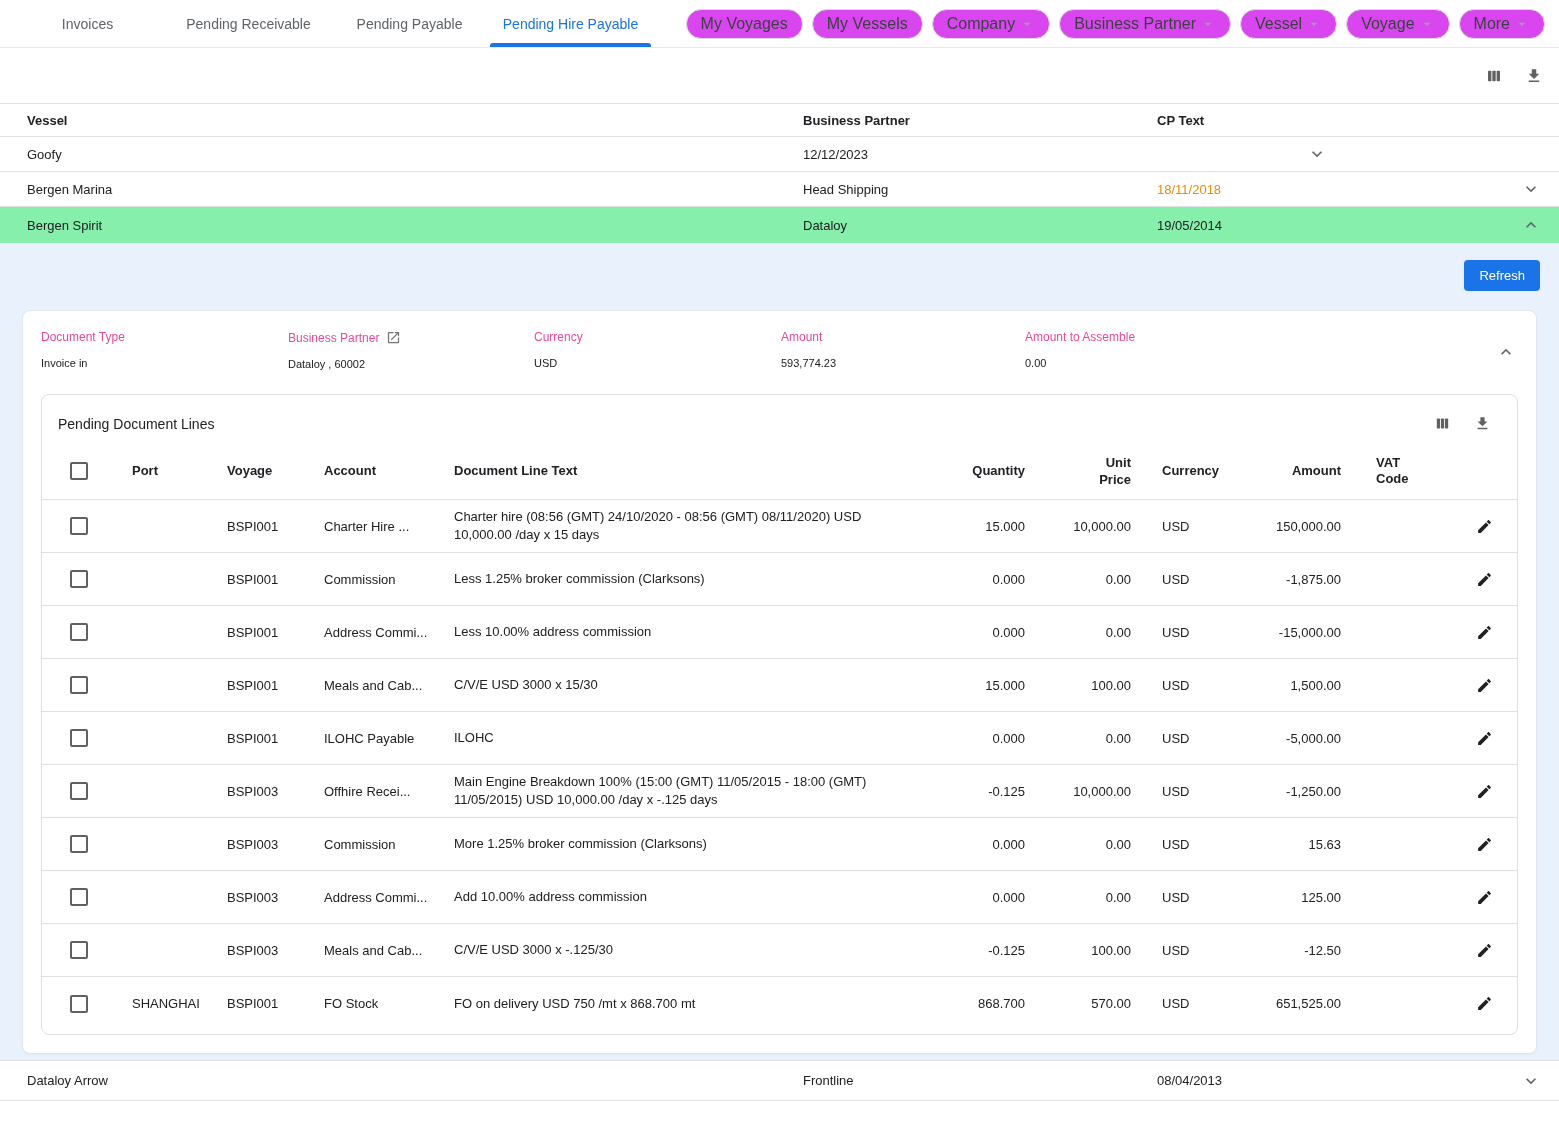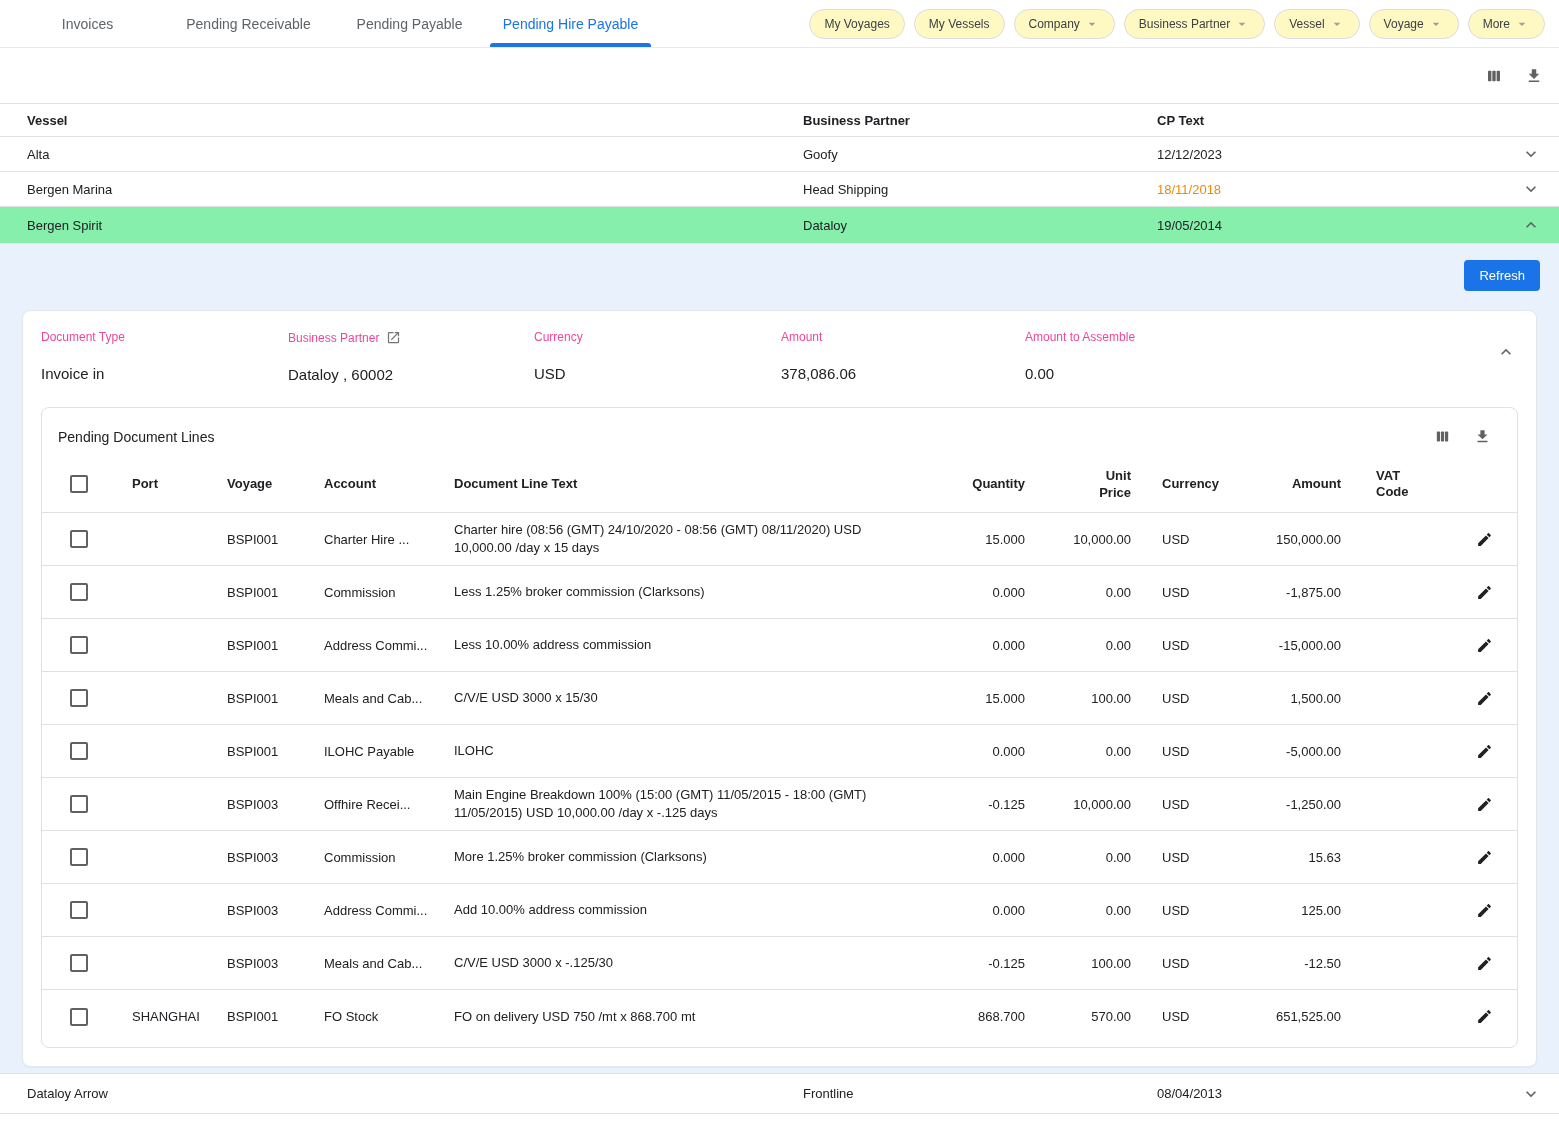--- a/index.html
+++ b/index.html
@@ -7,21 +7,21 @@
 
   
   .tabbar { display:flex; align-items:stretch; height:48px; border-bottom:1px solid #e8eaed; padding-left:7px; }
   .tabs { display:flex; }
   .tab { position:relative; width:161px; display:flex; align-items:center; justify-content:center;
          font-size:14px; font-weight:500; color:#5f6368; cursor:pointer; }
   .tab.active { color:#1a73e8; }
   .tab.active::after { content:""; position:absolute; left:0; right:0; bottom:0; height:4px; background:#1a73e8; border-radius:3px 3px 0 0; }
   .chips { margin-left:auto; display:flex; align-items:center; gap:9px; padding-right:14px; }
   .chip { display:flex; align-items:center; gap:4px; height:30px; padding:0 14px; border:1px solid #dadce0;
-          border-radius:16px; font-size:12px; font-weight:500; color:#3c4043; background:#fef9c3; cursor:pointer; white-space:nowrap; }
+          border-radius:16px; font-size:16px; font-weight:500; color:#3c4043; background:#d946ef; cursor:pointer; white-space:nowrap; }
   .chip svg { flex:0 0 auto; }
 
   
   .toolbar { height:55px; display:flex; align-items:center; justify-content:flex-end; gap:22px; padding-right:16px; }
   .icon-btn { display:inline-flex; align-items:center; justify-content:center; cursor:pointer; background:none; border:none; }
 
   
   .vt-grid { display:grid; grid-template-columns:776px 354px 373px 56px; align-items:center; }
   .vt-header { height:34px; border-top:1px solid #e0e0e0; border-bottom:1px solid #e0e0e0; font-weight:700; font-size:13px; }
   .vt-row { height:35px; border-bottom:1px solid #e0e0e0; font-size:13px; background:#fff; cursor:pointer; }
@@ -32,21 +32,21 @@
   
   .expanded { background:#e9f1fd; padding-bottom:6px; }
   .vt-row.expanded-head { background:#86efac; border-bottom:none; height:36px; }
   .refresh-bar { display:flex; justify-content:flex-end; padding:17px 19px 0 0; height:67px; }
   .btn-refresh { background:#1a73e8; color:#fff; border:none; border-radius:4px; height:31px; padding:0 15px;
                  font-size:13px; font-family:"Liberation Sans",sans-serif; cursor:pointer; }
 
   .doc-card { margin:0 22px; background:#fff; border:1px solid #e3e6ea; border-radius:8px; box-shadow:0 1px 2px rgba(0,0,0,0.04); }
   .doc-header { display:grid; grid-template-columns:247px 246px 247px 244px 1fr 40px; padding:19px 0 0 18px; }
   .doc-field .lbl { font-size:12px; color:#ec4899; display:flex; align-items:center; gap:7px; }
-  .doc-field .val { font-size:15px; color:#202124; margin-top:21px; }
+  .doc-field .val { font-size:11px; color:#202124; margin-top:13px; }
   .doc-collapse { display:flex; justify-content:flex-start; align-items:flex-start; padding-top:12px; }
 
   .lines-card { margin:24px 18px 18px; border:1px solid #e0e0e0; border-radius:8px; padding-bottom:4px; }
   .lines-titlebar { display:flex; align-items:center; padding:20px 26px 10px 16px; }
   .lines-title { font-size:14px; color:#202124; }
   .lines-icons { margin-left:auto; display:flex; gap:23px; align-items:center; }
 
   .lines-grid { display:grid; grid-template-columns:90px 95px 97px 130px 1fr 87px 106px 126px 84px 110px 66px; align-items:center; }
   .lines-header { min-height:58px; border-bottom:1px solid #e0e0e0; font-weight:700; font-size:13px; }
   .line-row { height:53px; border-bottom:1px solid #e0e0e0; font-size:13px; }
@@ -146,21 +146,20 @@
 
 <div>
   <div class="vt-grid vt-header">
     <div class="vt-cell">Vessel</div>
     <div class="vt-cell">Business Partner</div>
     <div class="vt-cell">CP Text</div>
     <div class="vt-chev"></div>
   </div>
 
   <div class="vt-grid vt-row">
-    <div class="vt-cell">Alta</div>
     <div class="vt-cell">Goofy</div>
     <div class="vt-cell">12/12/2023</div>
     <div class="vt-chev">
         <svg class="chev" width="20" height="20" viewBox="0 0 24 24">
           <path d="M16.59 8.59 12 13.17 7.41 8.59 6 10l6 6 6-6z"></path>
         </svg>
       </div>
   </div>
 
   <div class="vt-grid vt-row">
@@ -204,21 +203,21 @@
               </svg>
           </div>
           <div class="val">Dataloy , 60002</div>
         </div>
         <div class="doc-field">
           <div class="lbl">Currency</div>
           <div class="val">USD</div>
         </div>
         <div class="doc-field">
           <div class="lbl">Amount</div>
-          <div class="val">378,086.06</div>
+          <div class="val">593,774.23</div>
         </div>
         <div class="doc-field">
           <div class="lbl">Amount to Assemble</div>
           <div class="val">0.00</div>
         </div>
         <div class="doc-collapse">
           <svg class="chev" width="20" height="20" viewBox="0 0 24 24">
               <path d="M12 8l-6 6 1.41 1.41L12 10.83l4.59 4.58L18 14z"></path>
             </svg>
         </div>

